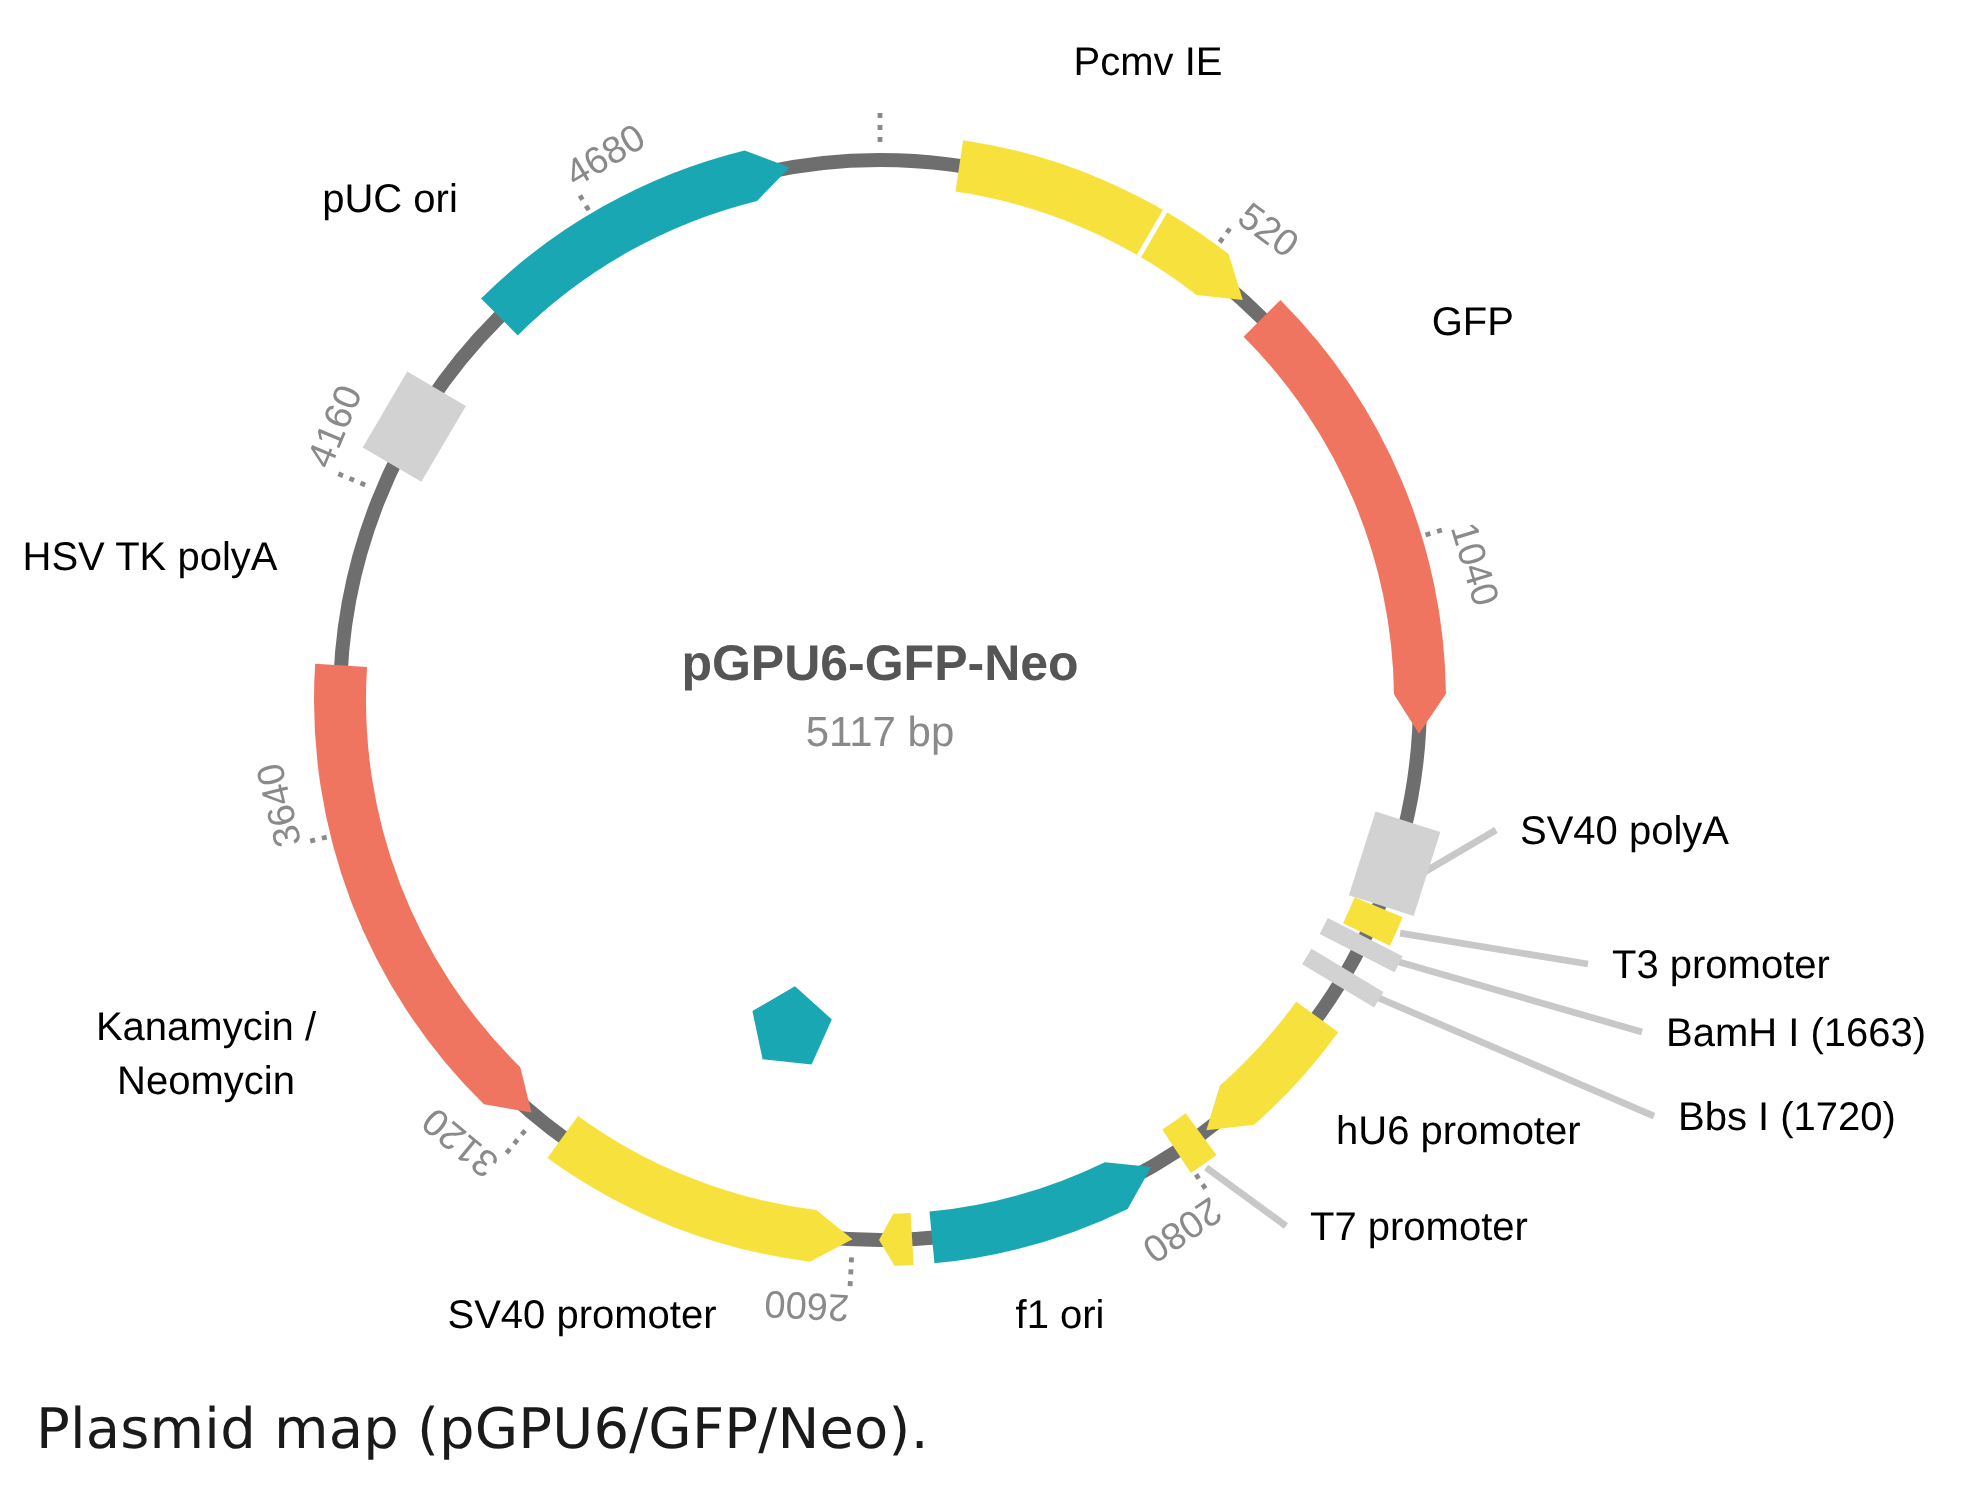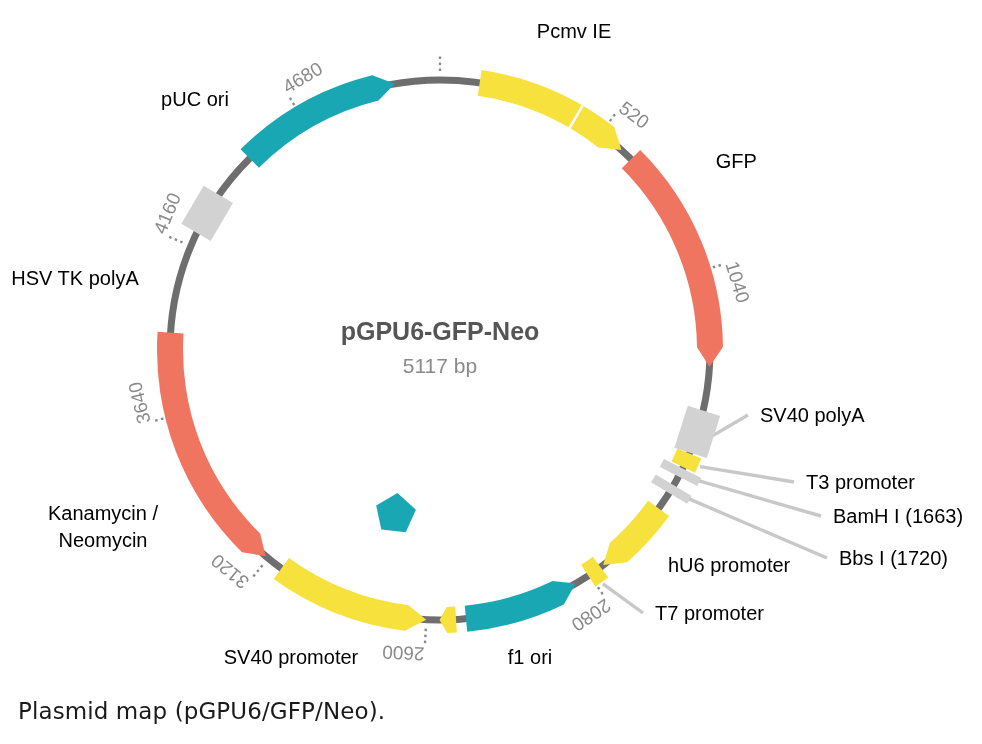--- a/index.html
+++ b/index.html
@@ -19,21 +19,21 @@
     left: 0;
     top: 0;
     width: 982px;
     height: 690px;
   }
   #caption {
     position: absolute;
     left: 18px;
     top: 698px;
     font-family: "DejaVu Sans", sans-serif;
-    font-size: 23px;
+    font-size: 28px;
     color: #1a1a1a;
     letter-spacing: 0.1px;
     white-space: nowrap;
   }
   svg { display: block; }
   .feat-label {
     font-family: "Liberation Sans", sans-serif;
     font-size: 20px;
     fill: #000000;
   }

